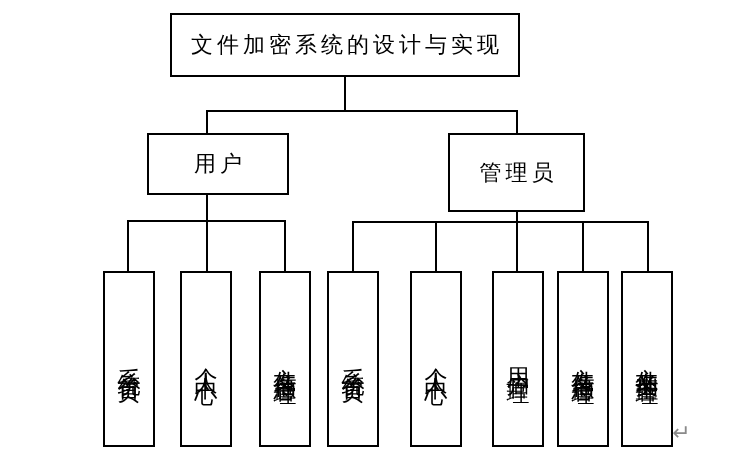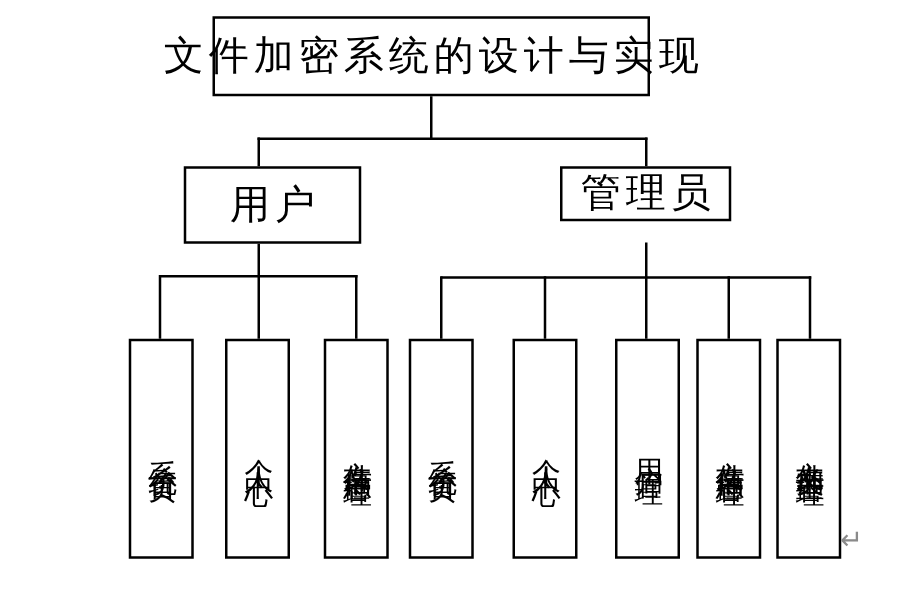--- a/index.html
+++ b/index.html
@@ -20,21 +20,21 @@
     position: absolute;
     box-sizing: border-box;
     background: #ffffff;
     border: 2px solid #000000;
     display: flex;
     align-items: center;
     justify-content: center;
     text-align: center;
   }
   .h-label {
-    font-size: 32px;
+    font-size: 22px;
     letter-spacing: 4px;
     text-indent: 4px;
     white-space: nowrap;
     color: #000000;
   }
   .v-label {
     writing-mode: vertical-rl;
     text-orientation: upright;
     font-size: 23px;
     letter-spacing: 5px;
@@ -54,21 +54,21 @@
     top: 422px;
     font-size: 22px;
     color: #8a8a8a;
     font-family: "DejaVu Sans", sans-serif;
     line-height: 1;
   }
 
   
   .node-root  { left: 170px; top: 13px;  width: 350px; height: 64px; }
   .node-user  { left: 147px; top: 133px; width: 142px; height: 62px; }
-  .node-admin { left: 448px; top: 133px; width: 137px; height: 44px; }
+  .node-admin { left: 448px; top: 133px; width: 137px; height: 79px; }
   .leaf { top: 271px; width: 52px; height: 176px; }
   .leaf-u1 { left: 103px; }
   .leaf-u2 { left: 180px; }
   .leaf-u3 { left: 259px; }
   .leaf-a1 { left: 327px; }
   .leaf-a2 { left: 410px; }
   .leaf-a3 { left: 492px; }
   .leaf-a4 { left: 557px; }
   .leaf-a5 { left: 621px; }
 

